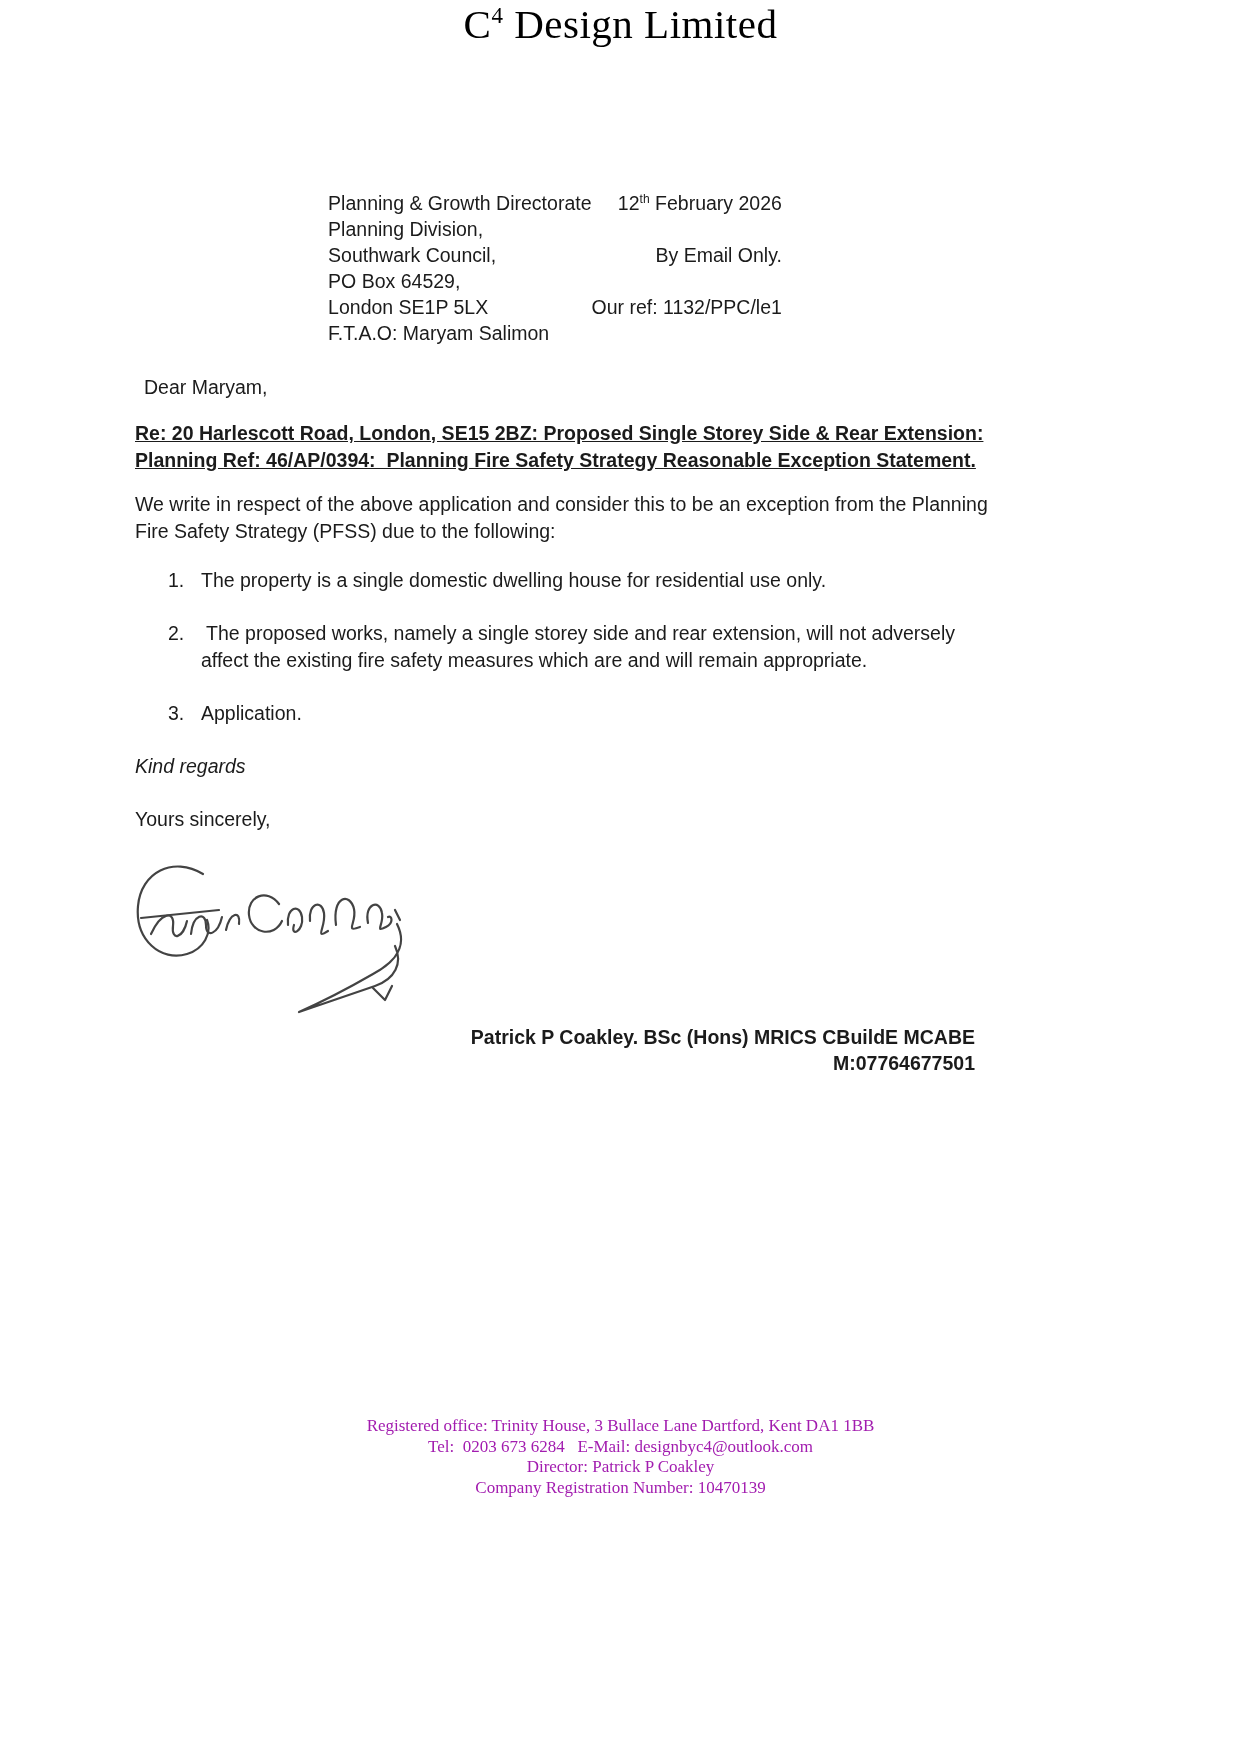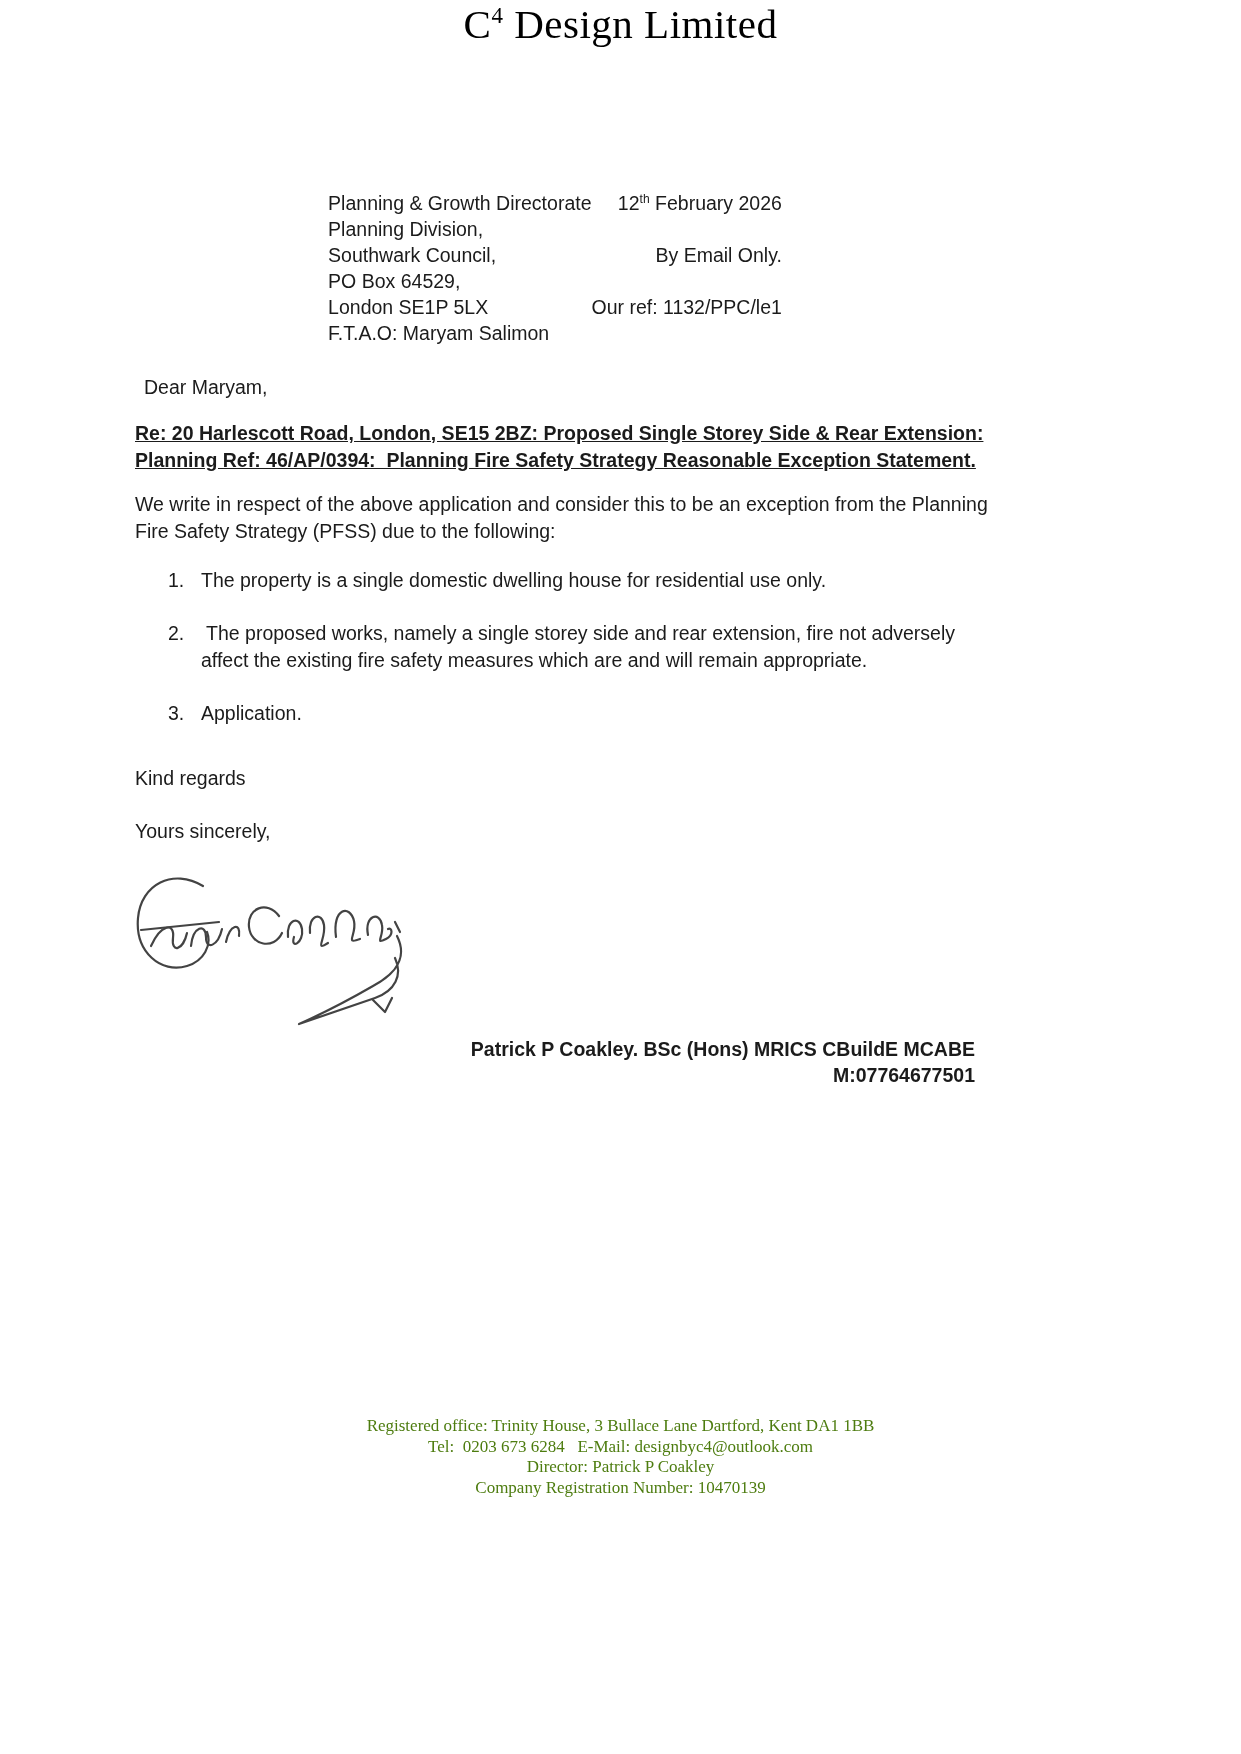--- a/index.html
+++ b/index.html
@@ -50,37 +50,37 @@
   .subject div { text-decoration:underline; white-space:pre; }
 
   .intro { margin-top:17px; line-height:27px; }
   .intro div { white-space:pre; }
 
   .list { margin-top:22px; }
   .list-item { display:flex; margin-bottom:26px; padding-left:33px; line-height:27px; }
   .list-item .num { width:33px; flex:none; }
   .list-item .li-text .li-line { display:block; white-space:pre; }
 
-  .regards { margin-top:38px; white-space:pre; }
+  .regards { margin-top:26px; white-space:pre;font-style:italic; }
   .sincerely { margin-top:27px; white-space:pre; }
 
   .signature-block { margin-top:22px; height:184px; }
   .signature-block svg { display:block; margin-left:-6px; }
 
   .signatory { margin-top:-14px; font-weight:bold; line-height:26px; }
   .signatory div { white-space:pre;text-align:right; }
 
   .footer {
     position:absolute;
     top:1416px; left:0; right:0;
     text-align:center;
     font-family:"Liberation Serif", serif;
     font-size:17px;
     line-height:20.5px;
-    color:#4d7c0f;
+    color:#a21caf;
   }
   .footer div { white-space:pre; }
 </style>
 </head>
 <body>
 
 <div class="page">
 
   <h1 class="title"><span>C</span><sup>4</sup><span> Design Limited</span></h1>
 
@@ -117,21 +117,21 @@
     <div class="list">
       <div class="list-item">
         <span class="num">1.</span>
         <span class="li-text">
           <span class="li-line">The property is a single domestic dwelling house for residential use only.</span>
         </span>
       </div>
       <div class="list-item">
         <span class="num">2.</span>
         <span class="li-text">
-          <span class="li-line"> The proposed works, namely a single storey side and rear extension, fire not adversely</span>
+          <span class="li-line"> The proposed works, namely a single storey side and rear extension, will not adversely</span>
           <span class="li-line">affect the existing fire safety measures which are and will remain appropriate.</span>
         </span>
       </div>
       <div class="list-item">
         <span class="num">3.</span>
         <span class="li-text">
           <span class="li-line">Application.</span>
         </span>
       </div>
     </div>

